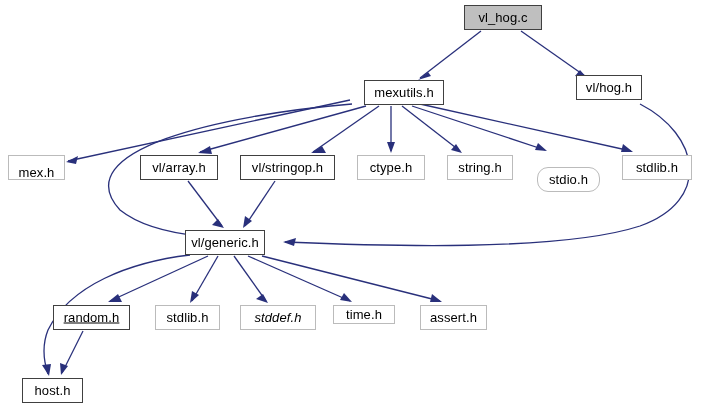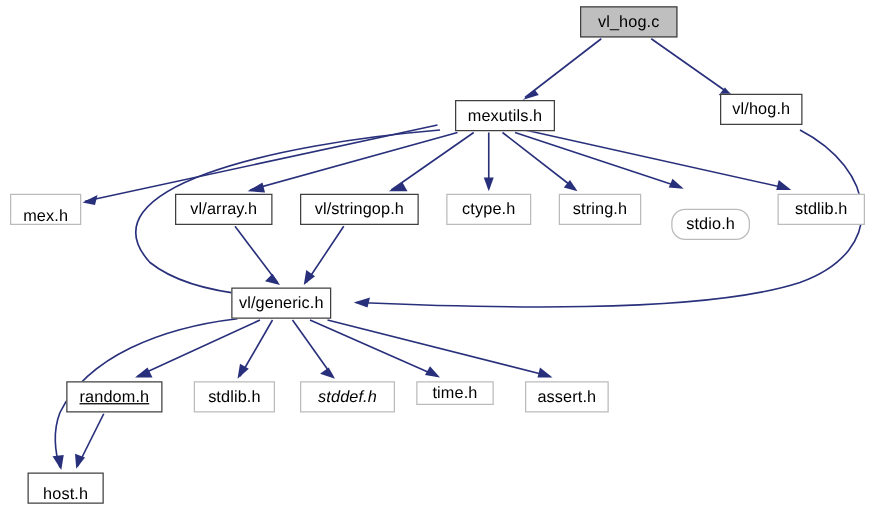--- a/index.html
+++ b/index.html
@@ -148,18 +148,18 @@
       </div>
       <div class="node-box light" style="left: 240px; top: 305px; width: 76px; height: 25px; font-style: italic;">
         <span class="node-label">stddef.h</span>
       </div>
       <div class="node-box light" style="left: 333px; top: 305px; width: 62px; height: 19px;">
         <span class="node-label">time.h</span>
       </div>
       <div class="node-box light" style="left: 420px; top: 305px; width: 67px; height: 25px;">
         <span class="node-label">assert.h</span>
       </div>
-      <div class="node-box solid" style="left: 22px; top: 378px; width: 61px; height: 25px; align-items: flex-end;">
+      <div class="node-box solid" style="left: 22px; top: 378px; width: 61px; height: 25px;">
         <span class="node-label">host.h</span>
       </div>
     </div>
 
 </div>
 
 </body></html>

